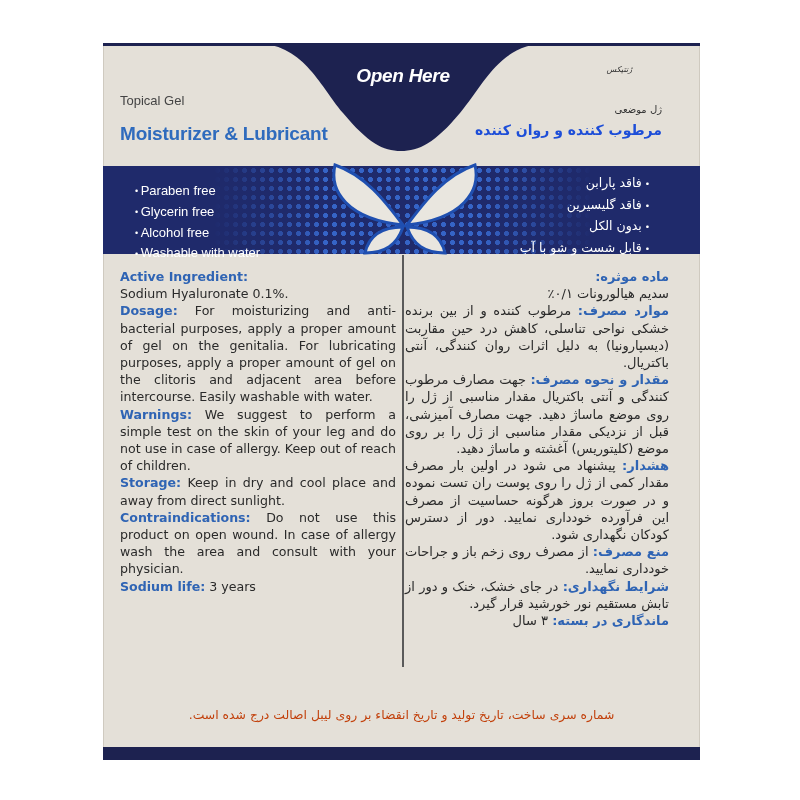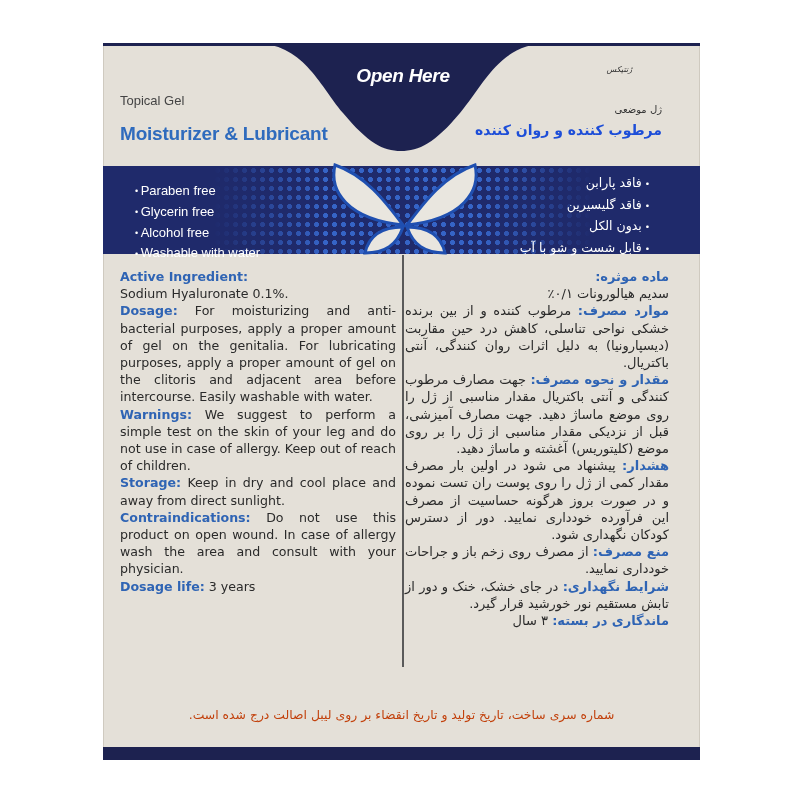--- a/index.html
+++ b/index.html
@@ -88,21 +88,21 @@
     <p>
       <span class="k">Warnings:</span><span> We suggest to perform a simple test on the skin of your leg and do not use in case of allergy. Keep out of reach of children.</span>
     </p>
     <p>
       <span class="k">Storage:</span><span> Keep in dry and cool place and away from direct sunlight.</span>
     </p>
     <p>
       <span class="k">Contraindications:</span><span> Do not use this product on open wound. In case of allergy wash the area and consult with your physician.</span>
     </p>
     <p>
-      <span class="k">Dosage life:</span><span> 3 years</span>
+      <span class="k">Sodium life:</span><span> 3 years</span>
     </p>
   </div>
 
   <div class="col-fa">
     <p>
       <span class="k">ماده موثره:</span><br>
       <span>سدیم هیالورونات ۰/۱٪</span>
     </p>
     <p>
       <span class="k">موارد مصرف:</span><span> مرطوب کننده و از بین برنده خشکی نواحی تناسلی، کاهش درد حین مقاربت (دیسپارونیا) به دلیل اثرات روان کنندگی، آنتی باکتریال.</span>

